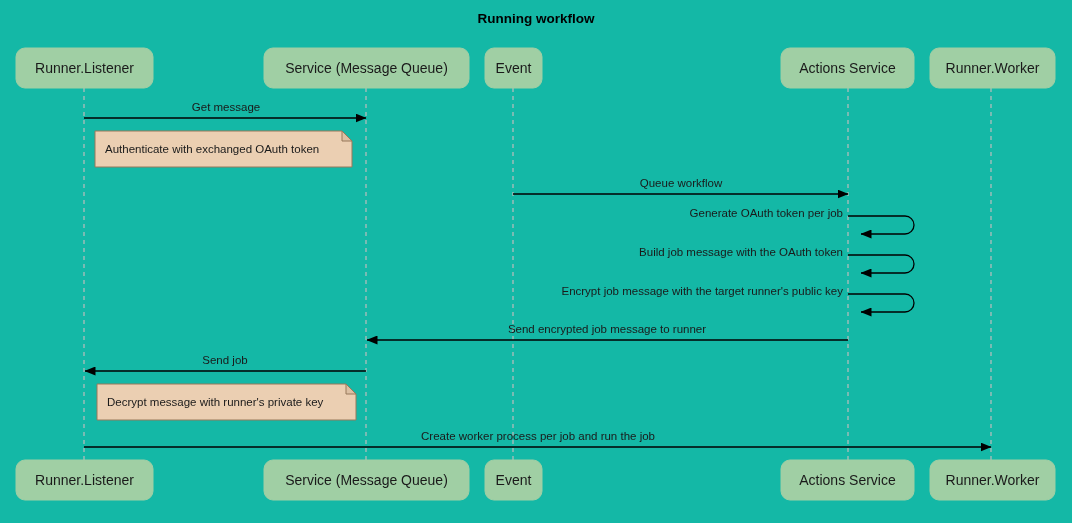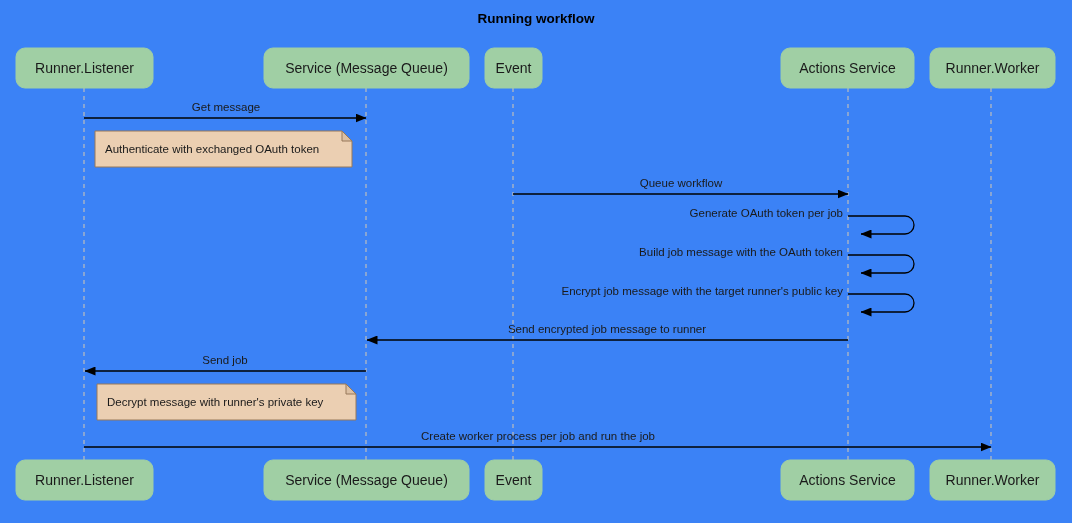--- a/index.html
+++ b/index.html
@@ -8,21 +8,21 @@
     background: #ffffff;
   }
   body {
     font-family: "Liberation Sans", sans-serif;
     -webkit-font-smoothing: antialiased;
   }
   #diagram-root {
     position: relative;
     width: 1072px;
     height: 523px;
-    background: #3b82f6;
+    background: #14b8a6;
     overflow: hidden;
   }
   #diagram-svg {
     position: absolute;
     left: 0;
     top: 0;
     width: 1072px;
     height: 523px;
     display: block;
   }

